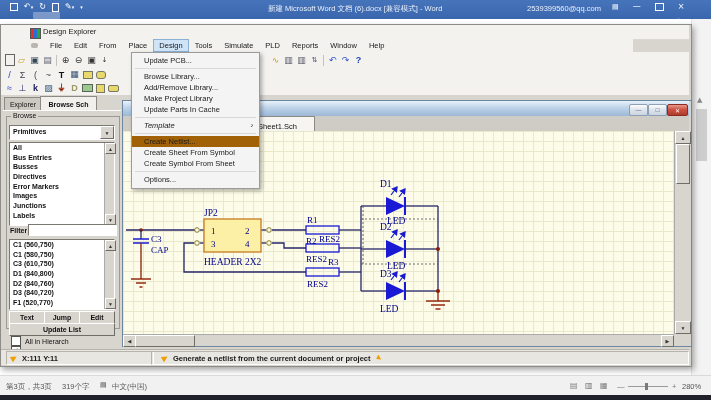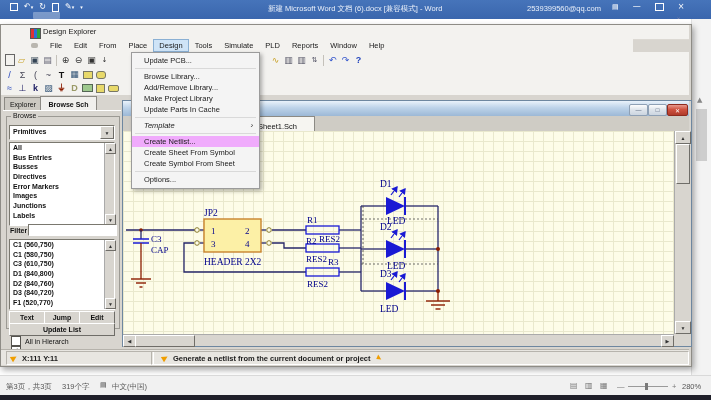--- a/index.html
+++ b/index.html
@@ -19,21 +19,21 @@
   .detitle{font-size:7.5px;color:#1a1a1a;}
   .mi{font-size:7.5px;color:#1a1a1a;padding:2px 6px;line-height:9px;}
   .mi.hl{background:#cfe4f7;border:1px solid #8ab0d4;padding:1px 5px;}
   .tbico{display:inline-flex;align-items:center;justify-content:center;width:13px;height:13px;
          font-size:9px;color:#333;}
   .tsep{width:1px;height:11px;background:#c4c1ba;margin:0 2px;}
   .grip{width:7px;height:5px;background:#b9b6af;border-radius:2px;}
   
   .menu{background:#f4f4f4;border:1px solid #9b9b9b;box-shadow:2px 2px 4px rgba(0,0,0,.3);}
   .dmi{font-size:7.5px;color:#1a1a1a;height:11px;line-height:11px;padding-left:12px;white-space:nowrap;}
-  .dmi.hl{background:#f0abfc;}
+  .dmi.hl{background:#a16207;}
   .msep{height:1px;background:#d9d9d9;margin:2px 3px;}
   
   .raised{background:#d8d5cf;border-top:1px solid #fff;border-left:1px solid #fff;
           border-right:1px solid #6f6d68;border-bottom:1px solid #6f6d68;}
   .sunken{background:#fff;border-top:1px solid #7a786f;border-left:1px solid #7a786f;
           border-right:1px solid #fff;border-bottom:1px solid #fff;}
   .lbl7{font-size:7px;color:#111;}
   .b7{font-size:7px;font-weight:bold;color:#111;}
   .row{height:9.7px;line-height:9.7px;padding-left:3px;font-size:7px;font-weight:bold;color:#111;white-space:nowrap;overflow:hidden;}
   .sb{background:#d8d5cf;}

